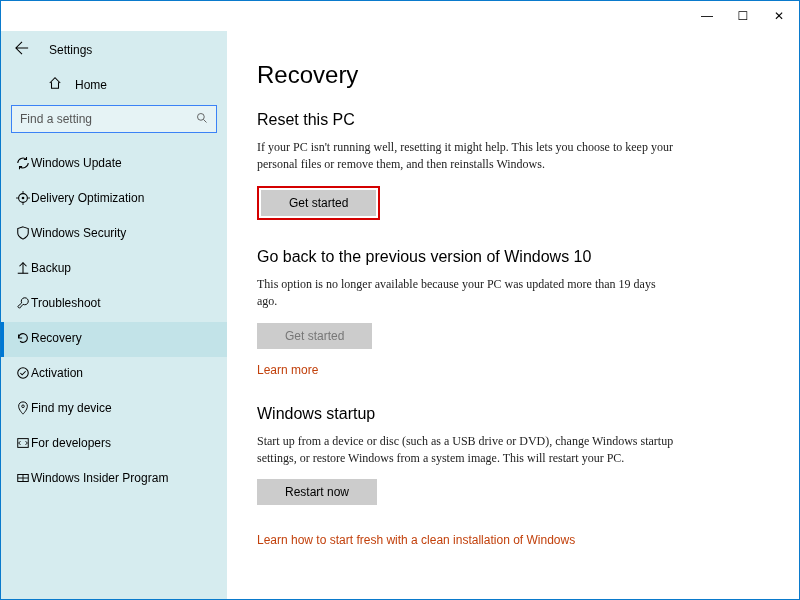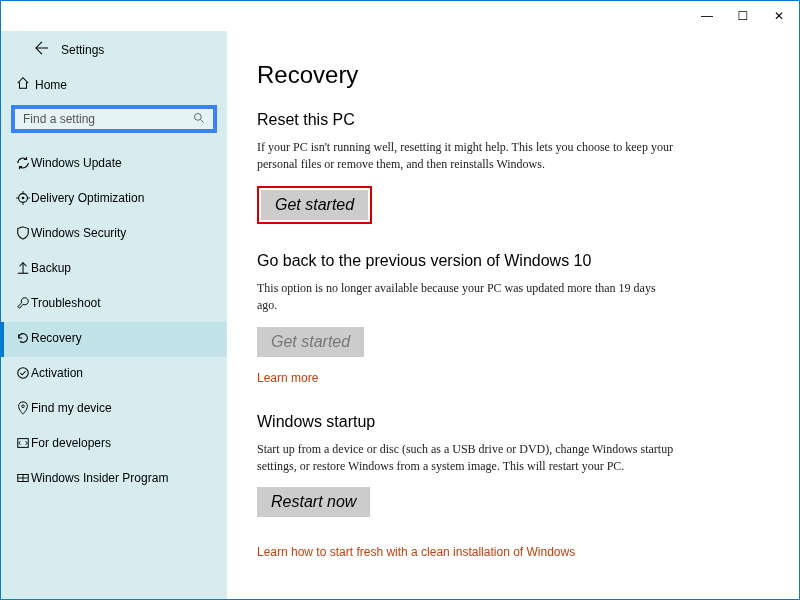--- a/index.html
+++ b/index.html
@@ -2,42 +2,42 @@
 <html><head>
 <meta charset="utf-8">
 <style>
   * { box-sizing: border-box; margin: 0; padding: 0; }
   html, body { width: 800px; height: 600px; font-family: "Segoe UI", Arial, sans-serif; font-size: 12px; color: #000; overflow: hidden; }
   .window { width: 800px; height: 600px; border: 1px solid #0a7acc; display: flex; flex-direction: column; background: #fff; }
   .titlebar { height: 30px; display: flex; align-items: center; justify-content: flex-end; padding: 0 2px; }
   .titlebar .ctl { width: 36px; height: 28px; display: flex; align-items: center; justify-content: center; cursor: default; }
   .body { flex: 1; display: flex; min-height: 0; }
   .sidebar { width: 226px; background: #d6ecef; display: flex; flex-direction: column; padding-top: 4px; height: 100%; }
-  .sidebar-top { display: flex; align-items: center; gap: 12px; padding: 6px 14px 10px 14px; margin-left: 20px; }
+  .sidebar-top { display: flex; align-items: center; gap: 20px; padding: 6px 14px 10px 14px; }
   .back-arrow { font-size: 16px; line-height: 1; cursor: default; }
   .app-title { font-size: 12px; }
-  .home-row { display: flex; align-items: center; gap: 4px; padding: 8px 14px 12px 14px; cursor: default; }
+  .home-row { display: flex; align-items: center; gap: 12px; padding: 8px 14px 12px 14px; cursor: default; margin-left: 32px; }
   .home-row .icon { width: 16px; text-align: center; }
   .search-wrap { padding: 0 10px 14px 10px; }
-  .search { display: flex; align-items: center; border: 4px solid #3b82f6; background: #e6f3f5; height: 28px; padding: 0 8px; }
+  .search { display: flex; align-items: center; border: 1px solid #3b82f6; background: #e6f3f5; height: 28px; padding: 0 8px; }
   .search input { flex: 1; border: none; background: transparent; outline: none; font-size: 12px; color: #333; }
   .search input::placeholder { color: #555; }
   .search .mag { color: #555; font-size: 12px; }
   .section-title { font-weight: 600; font-size: 12px; padding: 0 14px 10px 14px; }
   .nav { display: flex; flex-direction: column; }
   .nav-item { display: flex; padding: 9px 14px; cursor: default; position: relative; }
   .nav-item .icon { width: 16px; text-align: center; font-size: 13px; color: #222; }
   .nav-item.selected { background: #c2e3e8; }
   .nav-item.selected::before { content: ""; position: absolute; left: 0; top: 0; bottom: 0; width: 3px; background: #0078d4; }
   .content { flex: 1; padding: 30px 10px 10px 30px; overflow-y: auto; }
   .content h1 { font-size: 24px; font-weight: 400; margin-bottom: 22px; }
   .section { margin-bottom: 28px; max-width: 420px; }
   .section h2 { font-size: 16px; font-weight: 400; margin-bottom: 10px; }
   .section p { font-size: 12px; color: #222; line-height: 1.45; margin-bottom: 12px; font-family: Liberation Serif, serif; }
-  .btn { display: inline-block; background: #ccc; border: none; padding: 6px 14px; font-size: 16px; color: #000; cursor: default; font-style: italic; }
+  .btn { display: inline-block; background: #ccc; border: none; padding: 6px 28px; font-size: 12px; color: #000; cursor: default; }
   .btn.disabled { color: #777; }
   .btn-highlight { border: 2px solid #d40000; padding: 2px; display: inline-block; }
   .btn-highlight .btn { margin: 0; }
   .link { color: #c2410c; font-size: 12px; cursor: default; display: inline-block; }
   .spacer-small { height: 14px; }
   .content::-webkit-scrollbar { width: 14px; }
   .content::-webkit-scrollbar-track { background: #f0f0f0; }
   .content::-webkit-scrollbar-thumb { background: #c2c2c2; }
 </style>
 </head>

